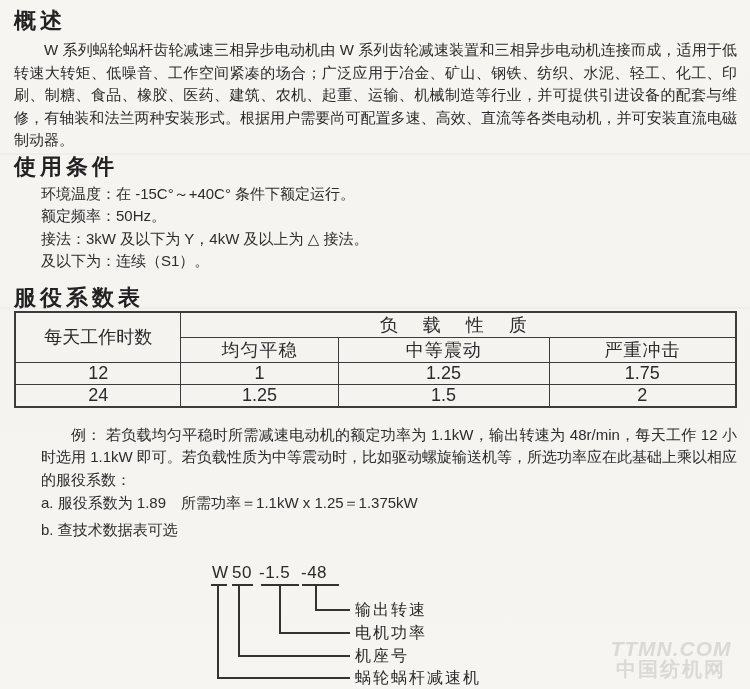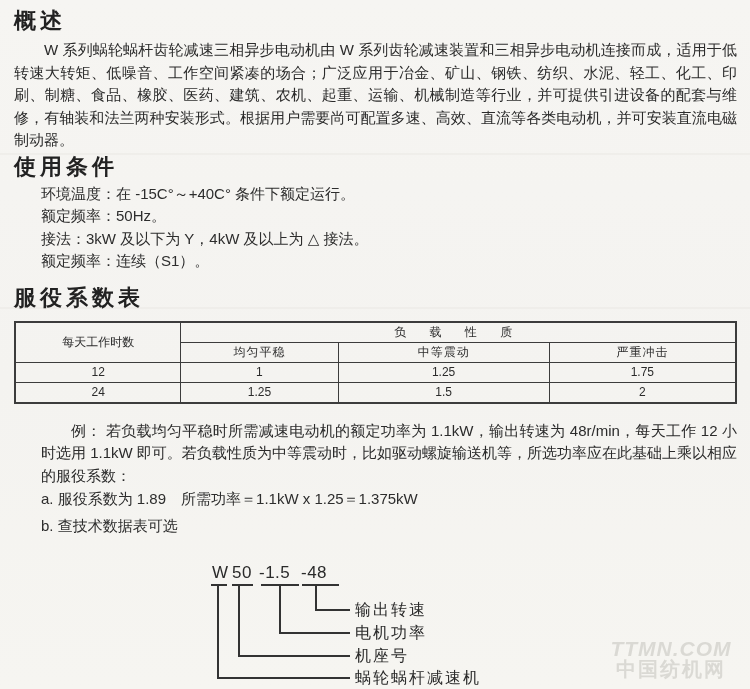--- a/index.html
+++ b/index.html
@@ -18,22 +18,22 @@
     line-height:26px;color:#222;
   }
   .para{
     margin:5px 0 0 0;font-size:15px;line-height:22.5px;
     text-align:justify;text-indent:2em;color:#2b2b2b;
   }
   #usage-heading{margin-top:2px;}
   .usage-list{margin:3px 0 0 27px;font-size:15px;line-height:22.5px;}
   #service-heading{margin-top:12px;}
   table.svc{
-    width:723px;margin-top:10px;border-collapse:collapse;
-    font-size:12px;text-align:center;color:#2b2b2b;
+    width:723px;border-collapse:collapse;
+    font-size:18px;text-align:center;color:#2b2b2b;
     border:2px solid #3c3c3c;
   }
   table.svc th,table.svc td{
     border:1.5px solid #3c3c3c;font-weight:normal;padding:0;height:19px;
   }
   table.svc .group{letter-spacing:10px;}
   table.svc .sub{letter-spacing:1px;}
   col.c1{width:23%;}col.c2{width:21.8%;}col.c3{width:29.3%;}col.c4{width:25.9%;}
   .example{margin-top:16px;margin-left:27px;}
   .ab-item{margin:1px 0 0 27px;font-size:15px;line-height:22px;}
@@ -62,21 +62,21 @@
   <div class="content">
 
     <h1 class="sec" id="overview-heading">概述</h1>
     <p class="para">W 系列蜗轮蜗杆齿轮减速三相异步电动机由 W 系列齿轮减速装置和三相异步电动机连接而成，适用于低转速大转矩、低噪音、工作空间紧凑的场合；广泛应用于冶金、矿山、钢铁、纺织、水泥、轻工、化工、印刷、制糖、食品、橡胶、医药、建筑、农机、起重、运输、机械制造等行业，并可提供引进设备的配套与维修，有轴装和法兰两种安装形式。根据用户需要尚可配置多速、高效、直流等各类电动机，并可安装直流电磁制动器。</p>
 
     <h1 class="sec" id="usage-heading">使用条件</h1>
     <div class="usage-list">
       <div>环境温度：在 -15C°～+40C° 条件下额定运行。</div>
       <div>额定频率：50Hz。</div>
       <div>接法：3kW 及以下为 Y，4kW 及以上为 △ 接法。</div>
-      <div>额定频率：连续（S1）。</div>
+      <div>及以下为：连续（S1）。</div>
     </div>
 
     <h1 class="sec" id="service-heading">服役系数表</h1>
 
     <table class="svc">
       <colgroup>
           <col class="c1">
           <col class="c2">
           <col class="c3">
           <col class="c4">

